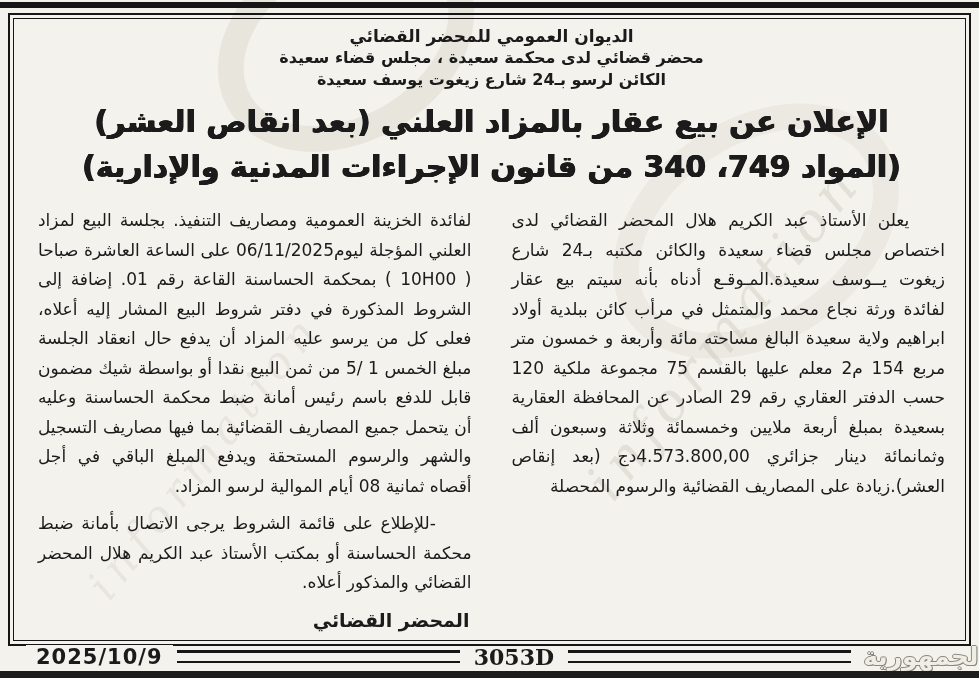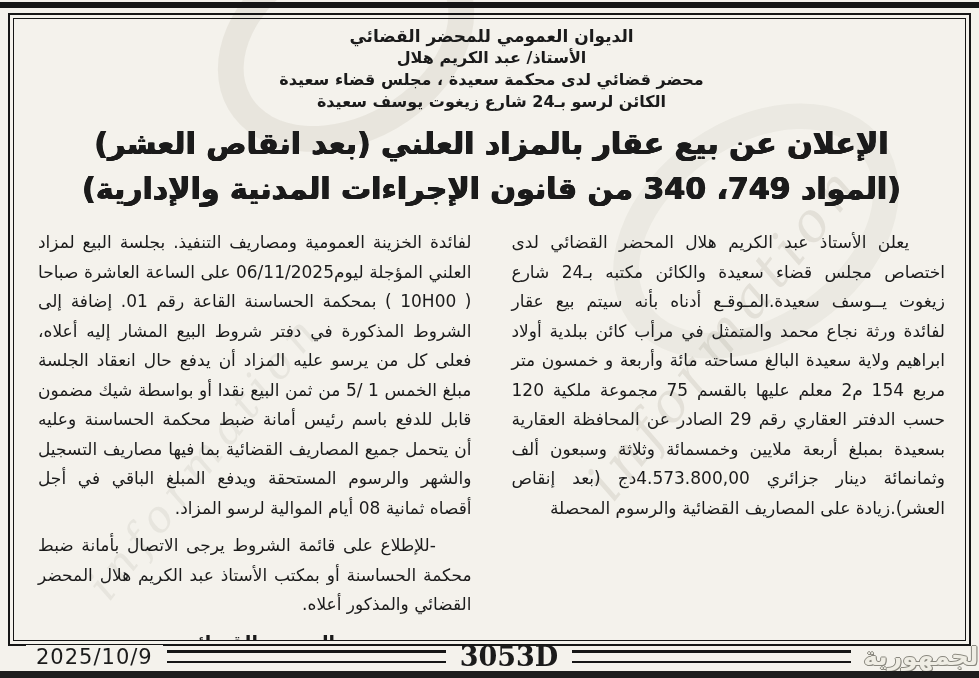--- a/index.html
+++ b/index.html
@@ -33,27 +33,27 @@
   .title{direction:rtl;text-align:center;font-weight:bold;margin-top:8px;position:relative;z-index:1;}
   .title div{
     font-size:30px;line-height:45px;
     text-shadow:0.6px 0 currentColor,-0.6px 0 currentColor,0 0.4px currentColor;
   }
   
   .columns{direction:rtl;display:flex;gap:24px;margin-top:9px;position:relative;z-index:1;}
   .col{flex:1 1 0;font-size:17px;line-height:29.5px;text-align:justify;}
   .col p{margin:8px;}
   .col p.indent{text-indent:2.1em;}
-  .signature{font-weight:bold;font-size:19px;text-align:center;margin:5px 10px 0 14px;}
+  .signature{font-weight:bold;font-size:19px;text-align:right;margin:5px 10px 0 14px;}
   
   .footer{position:absolute;left:0;right:0;bottom:8px;height:27px;display:flex;align-items:center;z-index:3;}
-  .f-date{font-weight:normal;font-size:21px;letter-spacing:1px;background:#f4f2ec;
+  .f-date{font-weight:bold;font-size:21px;letter-spacing:1px;background:#f4f2ec;
           padding:0 10px;margin-left:26px;}
   .f-rule{flex:1 1 0;height:8px;border-top:3px solid #161616;border-bottom:2px solid #161616;margin:0 4px;}
-  .f-ref{font-family:"DejaVu Serif","Liberation Serif",serif;font-weight:bold;font-size:27px;padding:0 10px;}
+  .f-ref{font-family:"DejaVu Serif","Liberation Serif",serif;font-weight:bold;font-size:22px;padding:0 10px;}
   .f-logo{direction:rtl;font-weight:bold;font-size:25px;color:#efede4;margin-right:-8px;padding-left:8px;
           text-shadow:1px 0 #8a887f,-1px 0 #8a887f,0 1px #8a887f,0 -1px #8a887f,1px 1px #8a887f;}
   .bottombar{position:absolute;left:0;right:0;bottom:0;height:7px;background:#1d1d1d;z-index:3;}
 </style>
 </head>
 <body>
 
 <div class="page">
 
   <span class="wm wm-a">information</span>
@@ -61,21 +61,20 @@
   <div class="wm-arc wm-arc1"></div>
   <div class="wm-arc wm-arc2"></div>
 
   <div class="topbar"></div>
 
   <div class="frame">
     <div class="frame-inner">
 
       <div class="hdr">
         <div class="hdr-line hdr-office">الديوان العمومي للمحضر القضائي</div>
-        <div class="hdr-line hdr-bailiff">الأستاذ/ عبد الكريم هلال</div>
         <div class="hdr-line hdr-role">محضر قضائي لدى محكمة سعيدة ، مجلس قضاء سعيدة</div>
         <div class="hdr-line hdr-address">الكائن لرسو بـ24 شارع زيغوت يوسف سعيدة</div>
       </div>
 
       <div class="title">
         <div>الإعلان عن بيع عقار بالمزاد العلني (بعد انقاص العشر)</div>
         <div>(المواد 749، 340 من قانون الإجراءات المدنية والإدارية)</div>
       </div>
 
       <div class="columns">

